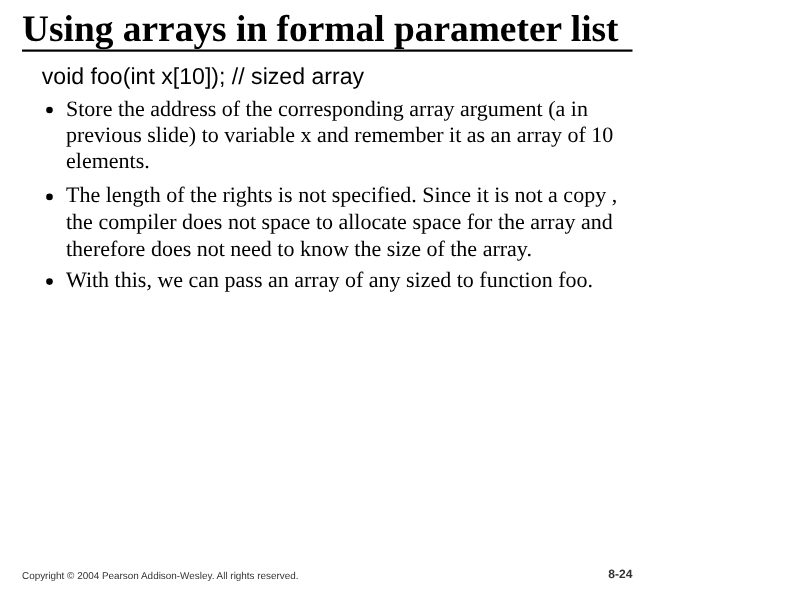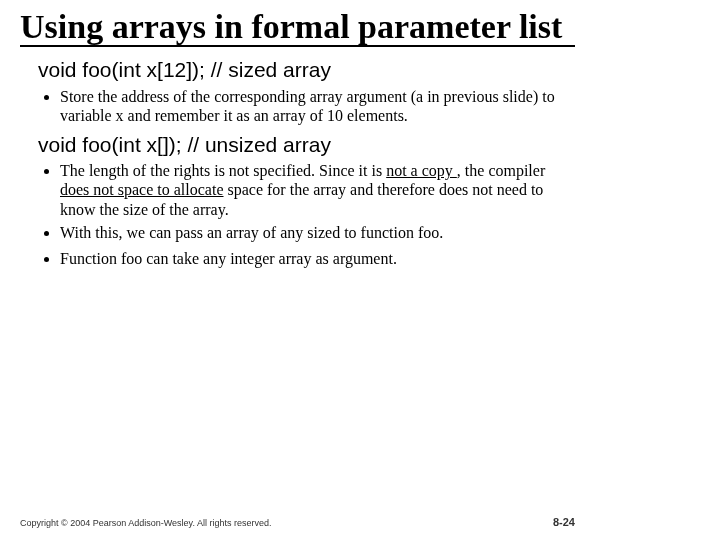--- a/index.html
+++ b/index.html
@@ -33,27 +33,26 @@
     font-family: Verdana, Arial, sans-serif;
     font-size: 21px;
     margin: 6px 0 4px 18px;
     line-height: 1.2;
   }
   ul.bullets {
     margin: 2px 0 6px 18px;
     padding: 0 0 0 22px;
   }
   ul.bullets li {
-    font-size: 16px;
+    font-size: 20px;
     line-height: 1.22;
     margin-bottom: 4px;
     padding-right: 6px;
   }
   .u {
-    text-decoration: underline;
   }
   .footer {
     position: absolute;
     bottom: 12px;
     left: 20px;
     right: 20px;
     display: flex;
     justify-content: space-between;
     align-items: flex-end;
     gap: 36px;
@@ -70,41 +69,35 @@
     font-weight: bold;
   }
 </style>
 </head>
 <body>
 
 <div class="slide">
 
   <div class="title underline">Using arrays in formal parameter list</div>
 
-  <div class="sub">void foo(int x[12]); // sized array</div>
+  <div class="sub">void foo(int x[10]); // sized array</div>
   <ul class="bullets">
     <li>
       <span>Store the address of the corresponding array argument (a in previous slide) to variable x and remember it as an array of 10 elements.</span>
     </li>
   </ul>
 
-  <div class="sub">void foo(int x[]); // unsized array</div>
   <ul class="bullets">
     <li>
       <span>The length of the rights is not specified. Since it is </span><span class="u">not a copy </span><span>, the compiler </span><span class="u">does not space to allocate</span><span> space for the array and therefore does not need to know the size of the array.</span>
     </li>
     <li>
       <span>With this, we can pass an array of any sized to function foo.</span>
     </li>
   </ul>
 
-  <ul class="bullets">
-    <li>
-      <span>Function foo can take any integer array as argument.</span>
-    </li>
-  </ul>
 
   <div class="footer">
     <div class="copyright">Copyright © 2004 Pearson Addison-Wesley. All rights reserved.</div>
     <div class="pagenum">8-24</div>
   </div>
 
 </div>
 
 </body></html>

